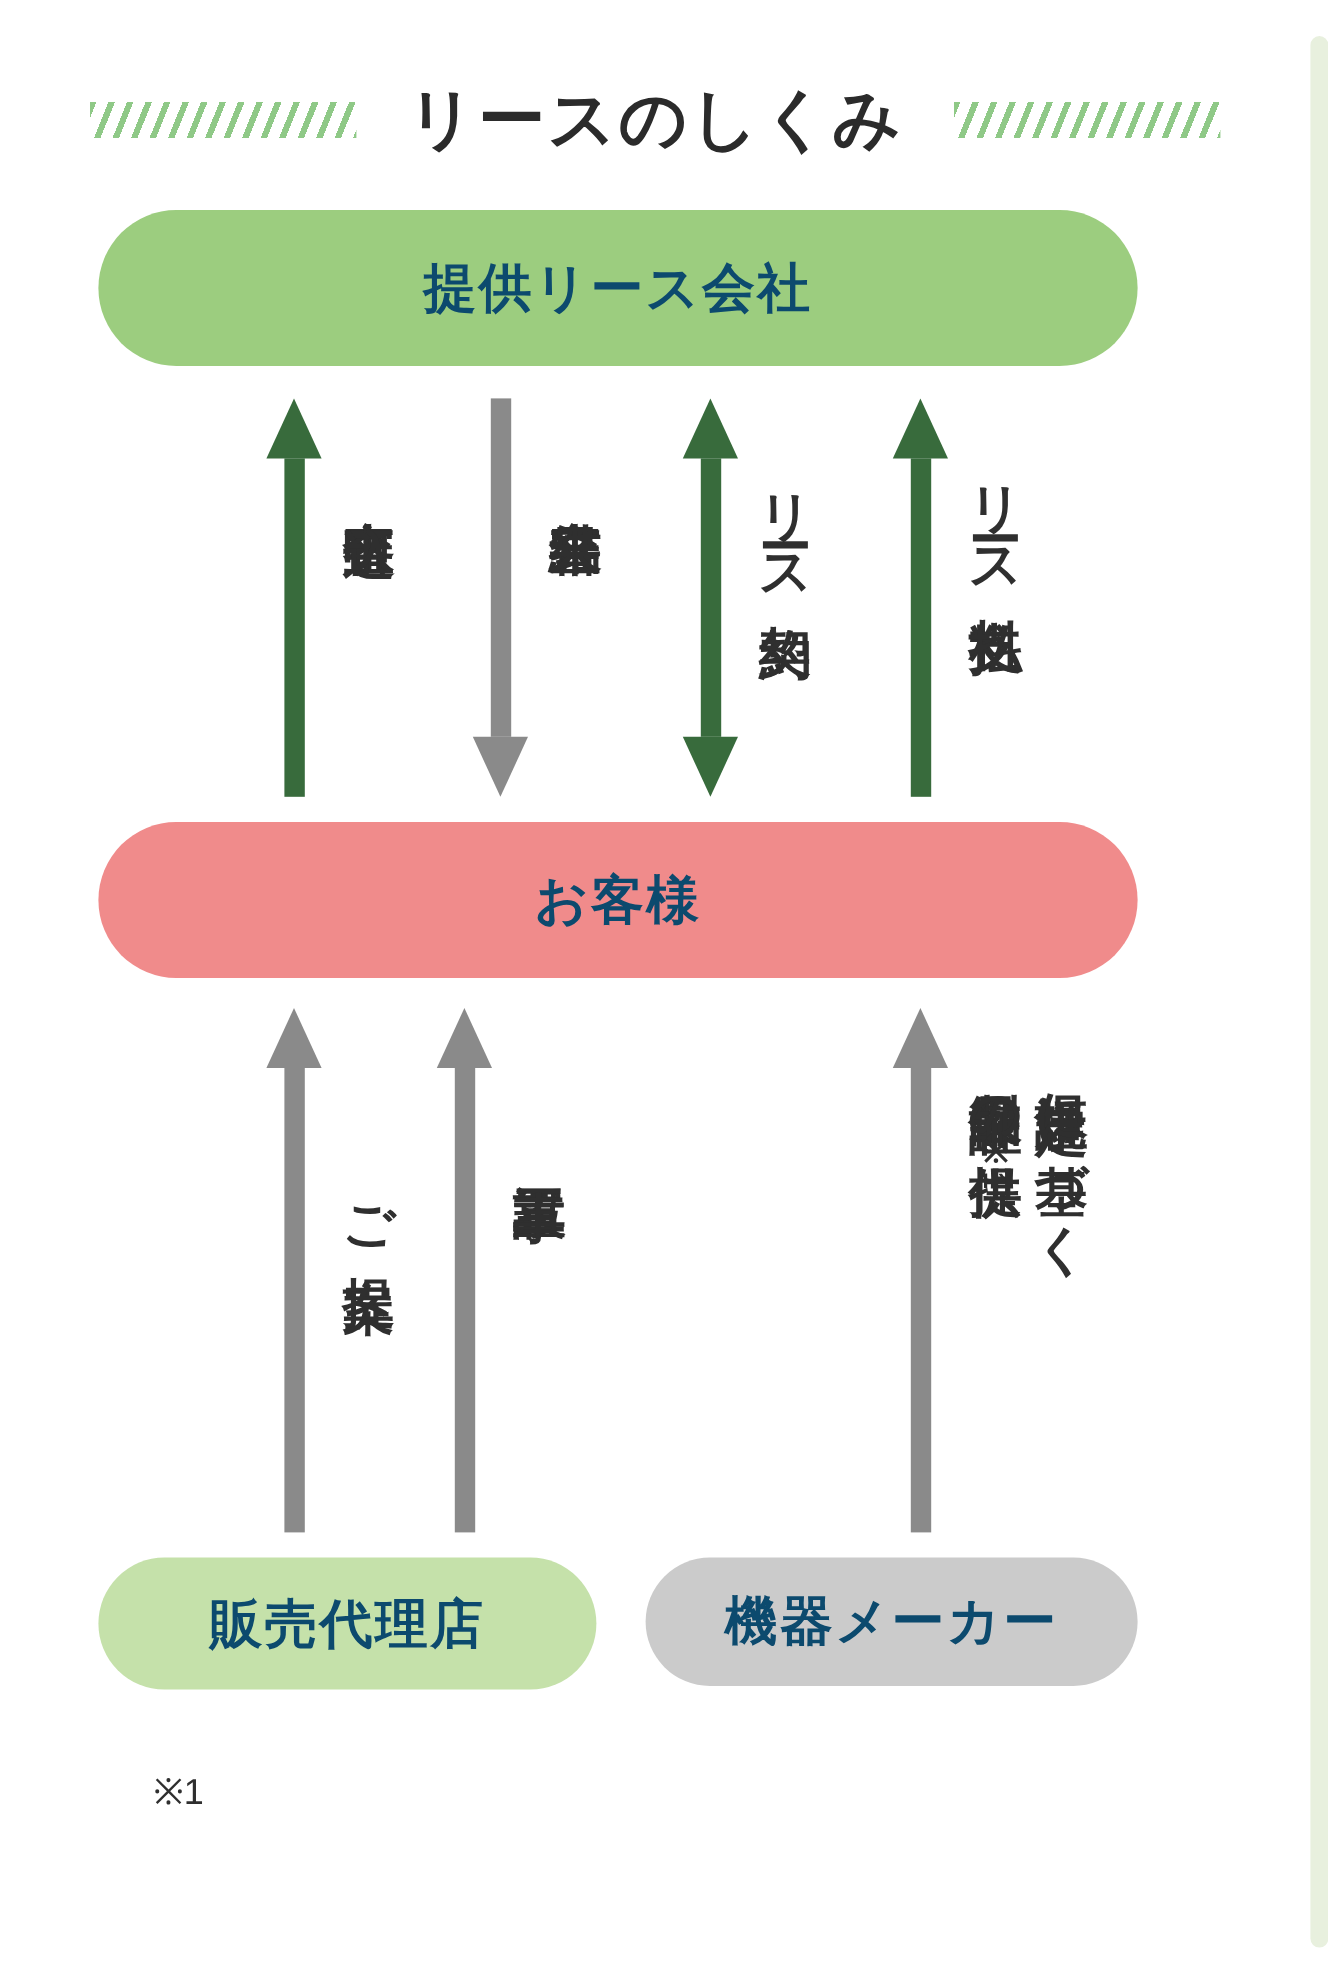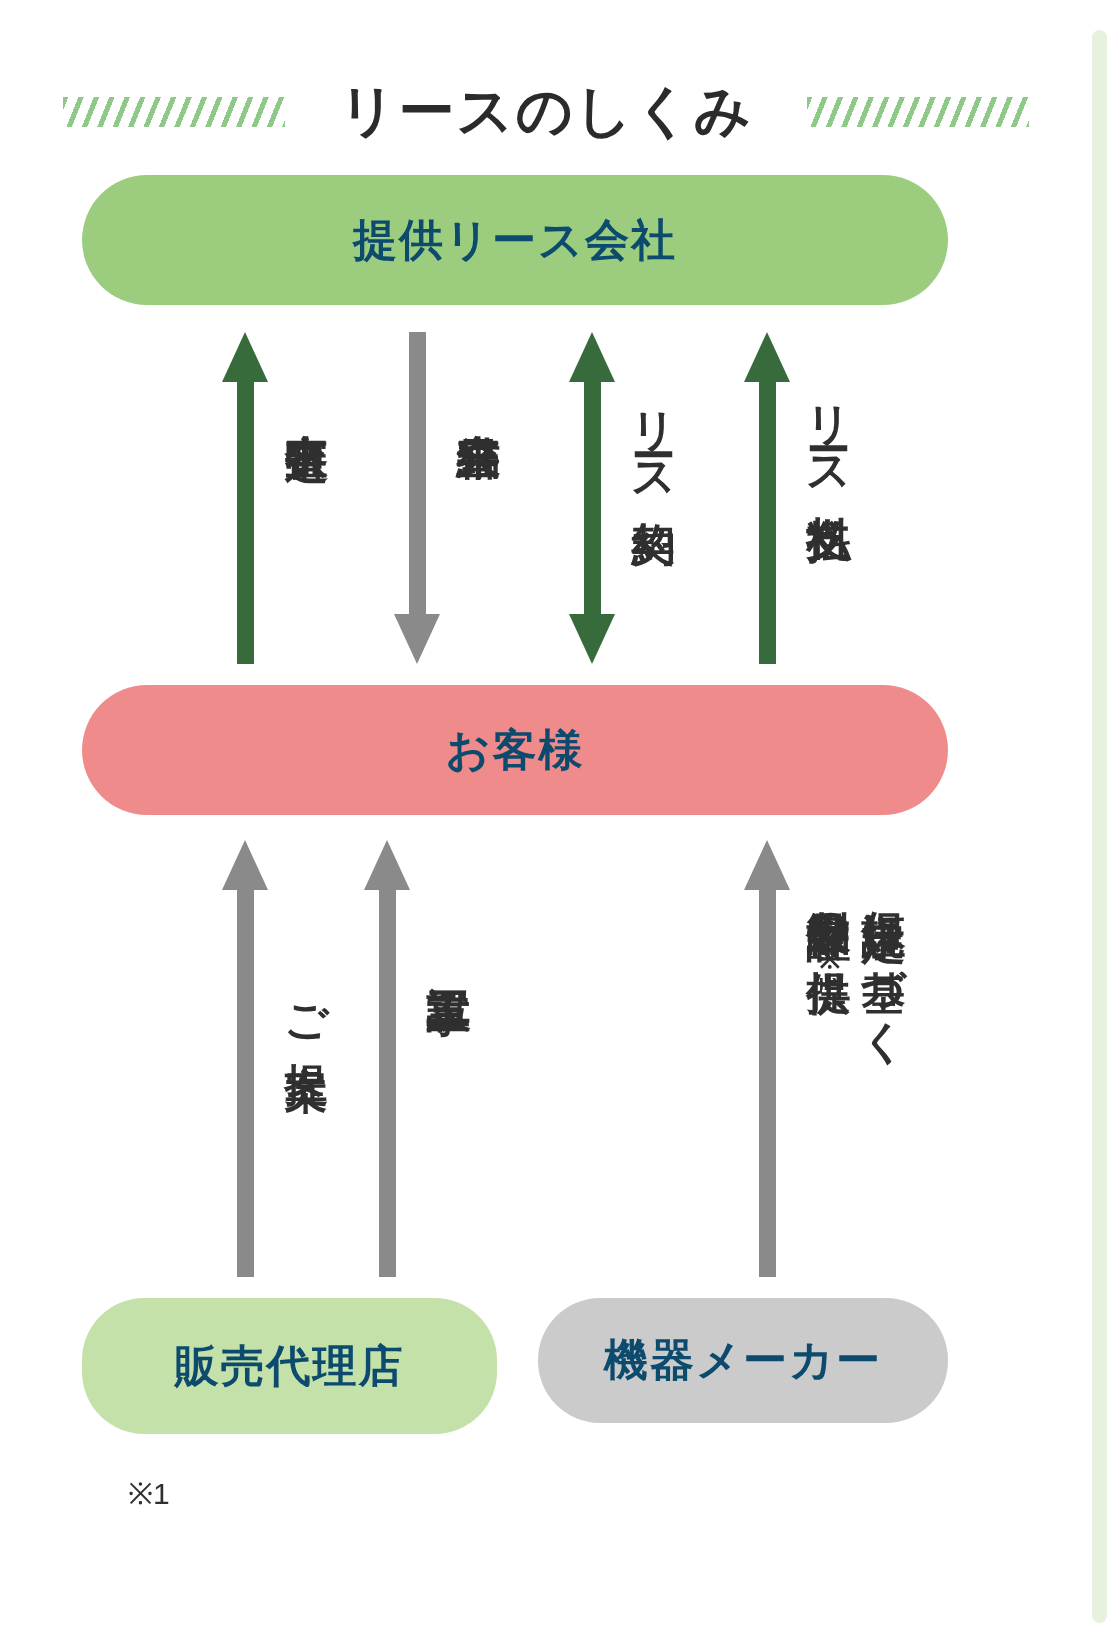--- a/index.html
+++ b/index.html
@@ -21,33 +21,33 @@
   
   .title-row{
     position:absolute; top:58px; left:0; right:15px;
     display:flex; align-items:center; justify-content:center; gap:38px;
   }
   .hatch{
     width:222px; height:30px;
     background:repeating-linear-gradient(112deg,#8fc987 0 5px,transparent 5px 14.3px);
   }
   .title{
-    margin:16px; font-size:56px; font-weight:900; letter-spacing:2px; color:#2b2b2b;
+    margin:4px; font-size:56px; font-weight:900; letter-spacing:2px; color:#2b2b2b;
   }
   
   .pill{
     position:absolute;
     display:flex; align-items:center; justify-content:center;
     font-size:44px; font-weight:800; letter-spacing:2px; color:#0c4a6e;
     border-radius:65px;
   }
   .pill-lease-company{left:82px; top:175px; width:866px; height:130px; background:#9ccd7f;}
   .pill-customer{left:82px; top:685px; width:866px; height:130px; background:#f08b8b;font-family:Liberation Serif, serif;}
-  .pill-agent{left:82px; top:1298px; width:415px; height:136px; background:#c5e1aa; border-radius:62px;}
-  .pill-maker{left:538px; top:1298px; width:410px; height:125px; background:#cbcbcb; border-radius:62px;}
+  .pill-agent{left:82px; top:1298px; width:415px; height:110px; background:#c5e1aa; border-radius:62px;}
+  .pill-maker{left:538px; top:1298px; width:410px; height:107px; background:#cbcbcb; border-radius:62px;}
   
   .flows{position:absolute; left:0; right:0;}
   .flows.upper{top:332px; height:332px;}
   .flows.lower{top:840px; height:437px;}
   .flow{position:absolute; top:0; bottom:0; display:flex; align-items:stretch;}
   .arrow{display:flex; flex-direction:column; align-items:center;}
   .arrow .shaft{width:17px; flex:1; background:currentColor;}
   .arrow .head-up{width:0;height:0;border-left:23px solid transparent;border-right:23px solid transparent;border-bottom:50px solid currentColor;}
   .arrow .head-down{width:0;height:0;border-left:23px solid transparent;border-right:23px solid transparent;border-top:50px solid currentColor;}
   .arrow.green{color:#386b3c;}

